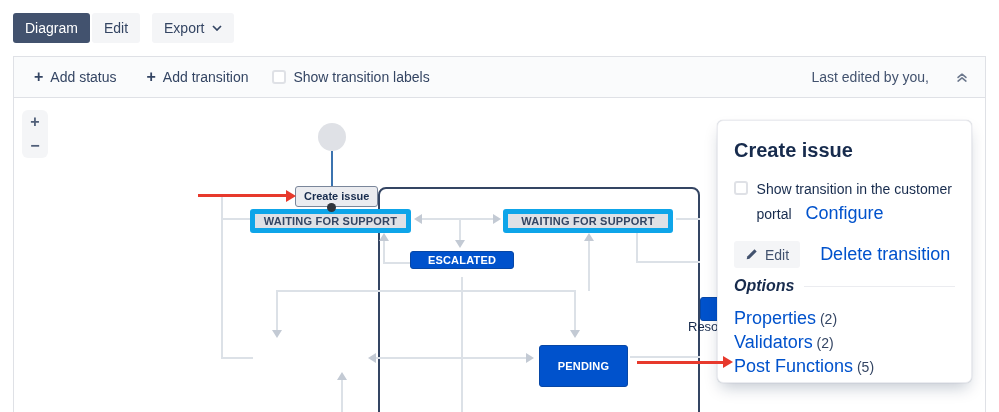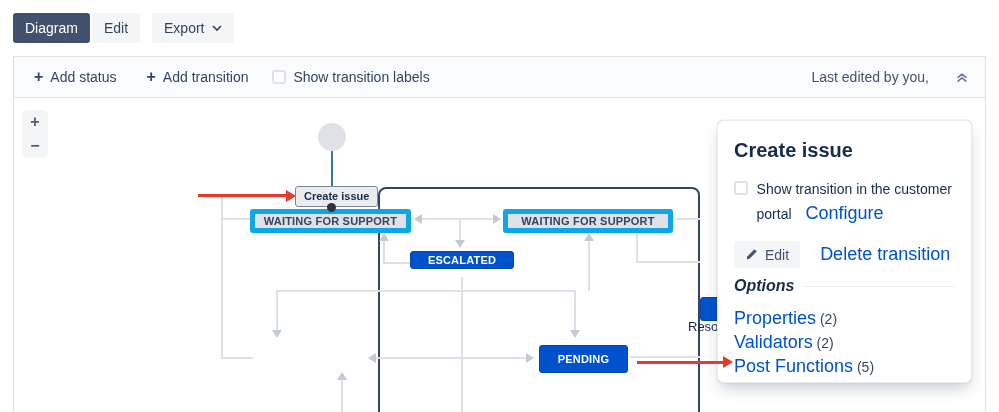--- a/index.html
+++ b/index.html
@@ -179,21 +179,21 @@
     <div class="ln" style="left:616px;top:258px;width:70px;height:2px;"></div>
 
     <div class="start-circle"></div>
     <div class="start-line"></div>
     <div class="trans-label create-label">Create issue</div>
     <div class="dot"></div>
 
     <div class="status gray" style="left:236px;top:111px;width:161px;height:24px;">WAITING FOR SUPPORT</div>
     <div class="status gray" style="left:489px;top:111px;width:170px;height:24px;">WAITING FOR SUPPORT</div>
     <div class="status blue" style="left:396px;top:153px;width:104px;height:18px;">ESCALATED</div>
-    <div class="status blue" style="left:525px;top:247px;width:89px;height:28px;">PENDING</div>
+    <div class="status blue" style="left:525px;top:247px;width:89px;height:42px;">PENDING</div>
     <div class="status blue" style="left:686px;top:199px;width:30px;height:24px;"></div>
 
     <div class="free-label">Resolve this</div>
 
     <div class="red-shaft" style="left:184px;top:96px;width:88px;"></div>
     <div class="red-head" style="left:272px;top:92px;"></div>
     <div class="red-shaft" style="left:623px;top:263px;width:86px;"></div>
     <div class="red-head" style="left:709px;top:258px;"></div>
 
     <div class="panel">

